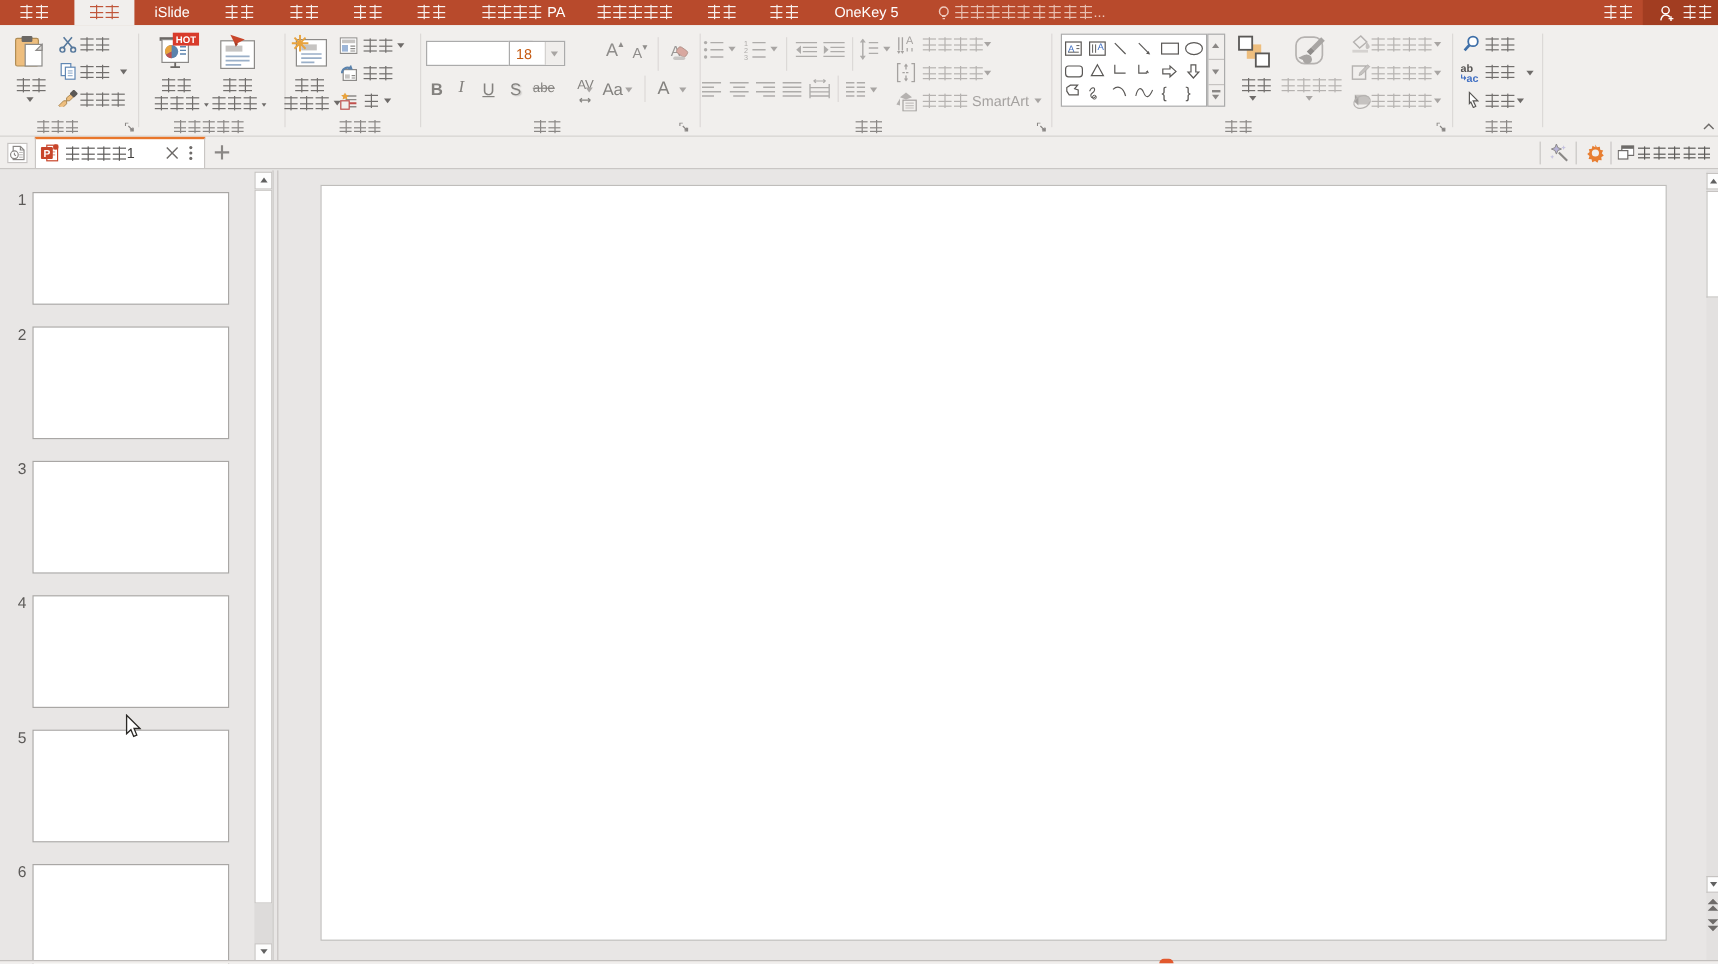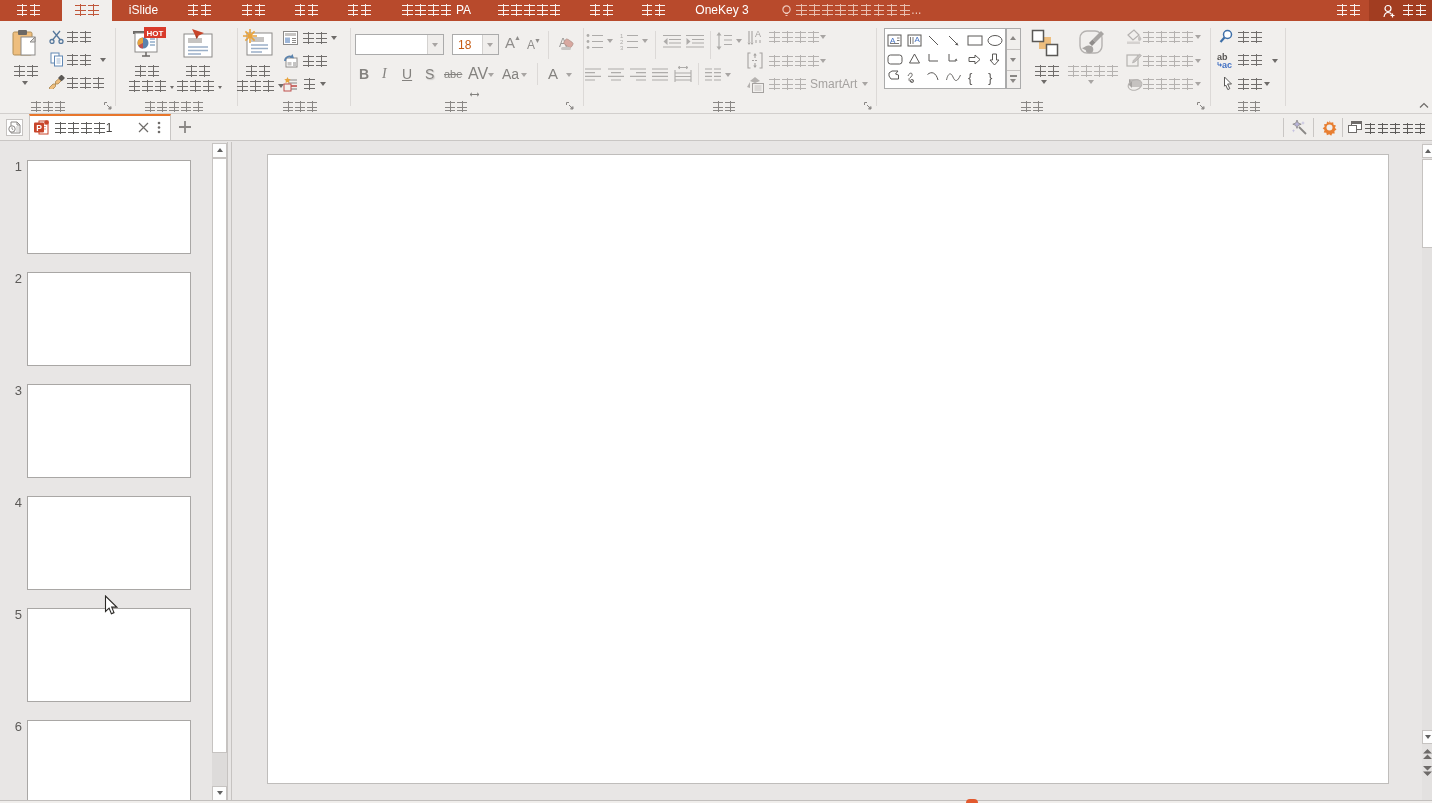--- a/index.html
+++ b/index.html
@@ -43,21 +43,21 @@
   <div class="tab" id="tabhome" style="left:62px;width:50px"><span class="z"></span><span class="z"></span></div>
   <div class="tab" style="left:122px;width:43px">iSlide</div>
   <div class="tab" style="left:184px;width:31px"><span class="z"></span><span class="z"></span></div>
   <div class="tab" style="left:238px;width:31px"><span class="z"></span><span class="z"></span></div>
   <div class="tab" style="left:291px;width:31px"><span class="z"></span><span class="z"></span></div>
   <div class="tab" style="left:344px;width:31px"><span class="z"></span><span class="z"></span></div>
   <div class="tab" style="left:398px;width:76px"><span class="z"></span><span class="z"></span><span class="z"></span><span class="z"></span> PA</div>
   <div class="tab" style="left:497px;width:64px"><span class="z"></span><span class="z"></span><span class="z"></span><span class="z"></span><span class="z"></span></div>
   <div class="tab" style="left:586px;width:31px"><span class="z"></span><span class="z"></span></div>
   <div class="tab" style="left:638px;width:31px"><span class="z"></span><span class="z"></span></div>
-  <div class="tab" style="left:688px;width:68px">OneKey 3</div>
+  <div class="tab" style="left:688px;width:68px">OneKey 5</div>
   <div class="tab" style="left:795px;width:130px;color:#eec9bc;text-align:left"><span class="z"></span><span class="z"></span><span class="z"></span><span class="z"></span><span class="z"></span><span class="z"></span><span class="z"></span><span class="z"></span><span class="z"></span>...</div>
   <svg class="a" style="left:780px;top:4px" width="13" height="14" viewBox="0 0 13 14">
       <circle cx="6.5" cy="5.5" r="3.6" fill="none" stroke="#eec9bc" stroke-width="1.2"></circle>
       <path d="M5 9.5h3M5.5 11.5h2" stroke="#eec9bc" stroke-width="1.2" fill="none"></path>
     </svg>
   <div class="tab" style="left:1333px;width:31px"><span class="z"></span><span class="z"></span></div>
   <div class="a" style="left:1369px;top:0;width:63px;height:21px;background:#a23d21"></div>
   <div class="tab" style="left:1399px;width:31px"><span class="z"></span><span class="z"></span></div>
   <svg class="a" style="left:1381px;top:3px" width="16" height="16" viewBox="0 0 16 16">
       <circle cx="7" cy="5.5" r="3" fill="none" stroke="#fff" stroke-width="1.2"></circle>
@@ -164,40 +164,40 @@
   <div class="btxt" style="left:303px;top:56px"><span class="z"></span></div>
   <span class="car a" style="left:320px;top:61px"></span>
   <div class="glabel" style="left:282px"><span class="z"></span><span class="z"></span><span class="z"></span></div>
   <div class="gsep" style="left:350px"></div>
 
   <div class="a" style="left:355px;top:13px;width:89px;height:21px;background:#fff;border:1px solid #ababab;box-sizing:border-box">
     <div class="a" style="right:0;top:0;width:15px;height:19px;background:#f0eeec;border-left:1px solid #d4d2d0">
         <span class="car d a" style="left:4px;top:8px"></span>
       </div>
   </div>
-  <div class="a" style="left:452px;top:13px;width:47px;height:21px;background:#fff;border:1px solid #ababab;box-sizing:border-box;font-size:12px;color:#c55a11">
+  <div class="a" style="left:424px;top:13px;width:47px;height:21px;background:#fff;border:1px solid #ababab;box-sizing:border-box;font-size:12px;color:#c55a11">
     <span class="a" style="left:5px;top:3px">18</span>
     <div class="a" style="right:0;top:0;width:15px;height:19px;background:#f0eeec;border-left:1px solid #d4d2d0">
         <span class="car d a" style="left:4px;top:8px"></span>
       </div>
   </div>
   <div class="a" style="left:505px;top:13px;font-size:15px;color:#8f8d8b">A<span style="font-size:7px;vertical-align:8px;margin-left:-1px">▲</span></div>
   <div class="a" style="left:527px;top:16px;font-size:12px;color:#8f8d8b">A<span style="font-size:7px;vertical-align:6px;margin-left:-1px">▼</span></div>
   <div class="gsep" style="left:548px;top:10px;height:28px"></div>
   <svg class="a" style="left:556px;top:14px" width="19" height="18" viewBox="0 0 19 18">
     <text x="3" y="12" font-size="12" fill="#9a9896" font-family="Liberation Sans">A</text>
     <rect x="8" y="5" width="9" height="6" rx="2" transform="rotate(35 12 8)" fill="#d8a8a0" stroke="#a88880" stroke-width=".6"></rect>
     <rect x="5" y="12" width="10" height="3" rx="1.5" fill="#c8c6c4"></rect>
   </svg>
   <div class="a" style="left:359px;top:45px;font-size:14px;color:#84827f;font-weight:bold">B</div>
   <div class="a" style="left:382px;top:45px;font-size:14px;color:#84827f;font-style:italic;font-family:'Liberation Serif',serif">I</div>
   <div class="a" style="left:402px;top:45px;font-size:14px;color:#84827f;text-decoration:underline">U</div>
   <div class="a" style="left:425px;top:45px;font-size:14px;color:#84827f;text-shadow:1px 1px 1px #c8c6c4">S</div>
   <div class="a" style="left:444px;top:47px;font-size:11px;color:#84827f;text-decoration:line-through">abe</div>
-  <div class="a" style="left:468px;top:44px;font-size:16px;color:#84827f">AV<br><svg width="14" height="5" viewBox="0 0 14 5" style="margin-top:-3px">
+  <div class="a" style="left:481px;top:44px;font-size:11px;color:#84827f">AV<br><svg width="14" height="5" viewBox="0 0 14 5" style="margin-top:-3px">
         <path d="M2 2.5h9M2 2.5l2-1.7M2 2.5l2 1.7M11 2.5l-2-1.7M11 2.5l-2 1.7" stroke="#84827f" fill="none"></path>
       </svg></div>
   <span class="car d a" style="left:488px;top:52px"></span>
   <div class="a" style="left:502px;top:45px;font-size:14px;color:#84827f">Aa</div>
   <span class="car d a" style="left:521px;top:52px"></span>
   <div class="gsep" style="left:537px;top:42px;height:22px"></div>
   <div class="a" style="left:548px;top:44px;font-size:15px;color:#84827f">A</div>
   <span class="car d a" style="left:566px;top:52px"></span>
   <div class="glabel" style="left:444px"><span class="z"></span><span class="z"></span></div>
   <svg class="a dl2" style="left:566px;top:81px" width="8" height="8" viewBox="0 0 8 8">

